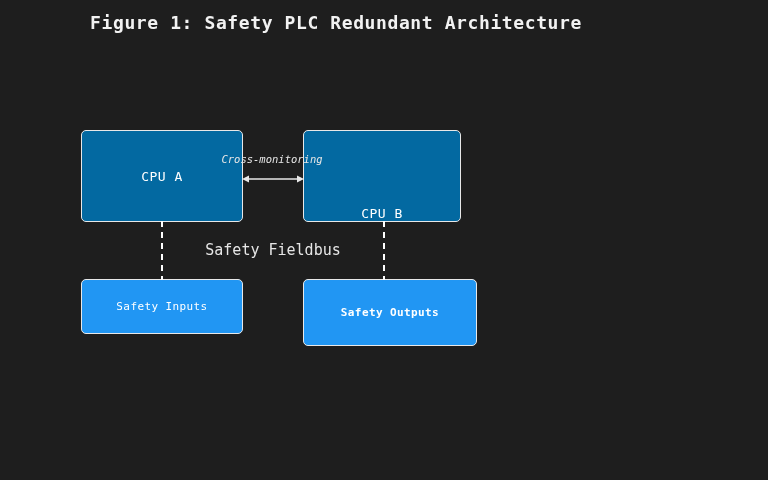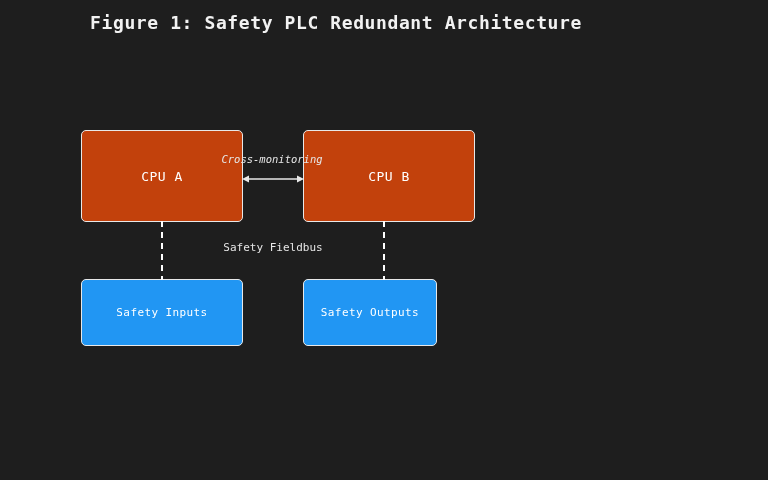--- a/index.html
+++ b/index.html
@@ -43,35 +43,35 @@
     border: 1.5px solid #e8e8e8;
     border-radius: 5px;
     display: flex;
     align-items: center;
     justify-content: center;
     text-align: center;
     color: #ffffff;
     font-family: "DejaVu Sans Mono", "Liberation Mono", monospace;
   }
   .node-cpu {
-    background: #c2410c;
+    background: #0369a1;
     font-size: 13px;
     letter-spacing: 0.5px;
   }
   .node-io {
     background: #2196F3;
     font-size: 11px;
     letter-spacing: 0.4px;
   }
 
   
   #cpu-a   { left: 81px;  top: 130px; width: 162px; height: 92px; }
-  #cpu-b   { left: 303px; top: 130px; width: 172px; height: 92px; }
-  #io-in   { left: 81px;  top: 279px; width: 162px; height: 67px; }
-  #io-out  { left: 303px; top: 279px; width: 134px; height: 67px; }
+  #cpu-b   { left: 303px; top: 130px; width: 158px; height: 92px; align-items: flex-end; }
+  #io-in   { left: 81px;  top: 279px; width: 162px; height: 55px; }
+  #io-out  { left: 303px; top: 279px; width: 174px; height: 67px; font-weight: bold; }
 
   
   .xlink {
     position: absolute;
     left: 241px;
     top: 171px;
     width: 64px;
     height: 16px;
   }
   .xlink svg { display: block; }
@@ -105,21 +105,21 @@
   }
   #drop-left  { left: 161px; }
   #drop-right { left: 383px; }
 
   .fieldbus-label {
     position: absolute;
     left: 183px;
     top: 241px;
     width: 180px;
     text-align: center;
-    font-size: 11px;
+    font-size: 15px;
     color: #e6e6e6;
     white-space: nowrap;
     font-family: "DejaVu Sans Mono", "Liberation Mono", monospace;
   }
 </style>
 </head>
 <body>
 
 <div id="canvas">
 

